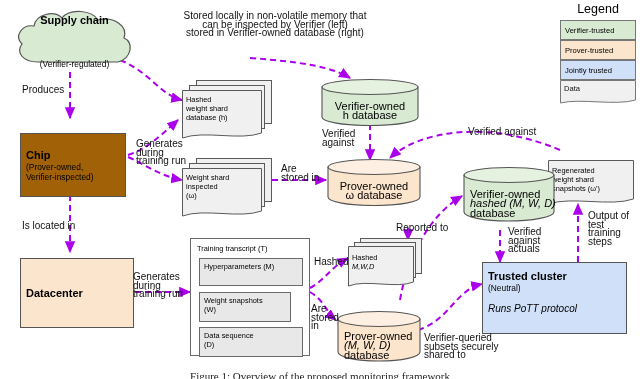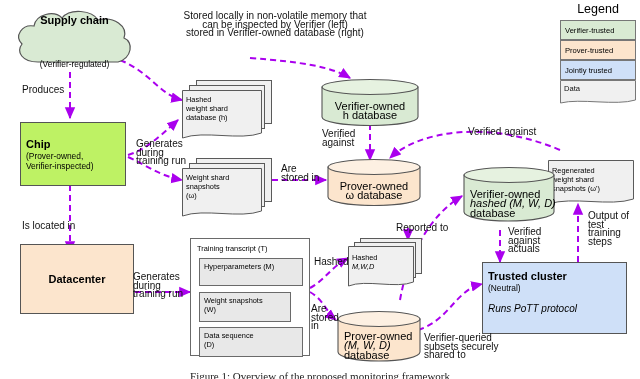--- a/index.html
+++ b/index.html
@@ -119,29 +119,29 @@
       <span>Jointly trusted</span>
     </div>
     <div style="position:absolute;left:2px;top:78px;width:76px;height:26px;">
       <svg width="76" height="26" viewBox="0 0 76 26">
         <path d="M0.5,0.5 L75.5,0.5 L75.5,20 C56,26 20,18 0.5,23 Z" fill="#f0f0f0" stroke="#777" stroke-width="1"></path>
       </svg>
       <span class="label" style="left:4px;top:5px;font-size:7.6px;">Data</span>
     </div>
   </div>
 
-  <div class="node" style="left:20px;top:122px;width:106px;height:64px;background:#bef264;border:1.2px solid #555;">
+  <div class="node" style="left:20px;top:133px;width:106px;height:64px;background:#a16207;border:1.2px solid #555;">
     <div class="boxtext">
       <div class="t-title">Chip</div>
       <div class="t-sub">(Prover-owned,</div>
       <div class="t-sub">Verifier-inspected)</div>
     </div>
   </div>
 
-  <div class="node" style="left:20px;top:244px;width:114px;height:70px;background:#fce5cd;border:1.2px solid #555;text-align:center;">
+  <div class="node" style="left:20px;top:258px;width:114px;height:70px;background:#fce5cd;border:1.2px solid #555;">
     <div class="boxtext">
       <div class="t-title">Datacenter</div>
     </div>
   </div>
 
   <div class="node" style="left:482px;top:262px;width:145px;height:72px;background:#cfe0f8;border:1.2px solid #555;">
     <div class="boxtext" style="justify-content:flex-start;padding-top:7px;">
       <div class="t-title">Trusted cluster</div>
       <div class="t-sub">(Neutral)</div>
       <div class="t-ital" style="margin-top:10px;">Runs PoTT protocol</div>
@@ -162,21 +162,21 @@
   </div>
 
   <div class="docstack" style="left:182px;top:158px;width:92px;height:56px;">
     <div class="doc-back" style="left:14px;top:0;width:76px;height:44px;"></div>
     <div class="doc-back" style="left:7px;top:5px;width:76px;height:44px;"></div>
     <svg width="80" height="52" viewBox="0 0 80 52" style="position:absolute;left:0;top:10px;">
       <path d="M0.5,0.5 L79.5,0.5 L79.5,43 C58,51 22,40 0.5,48 Z" fill="#f0f0f0" stroke="#5a5a5a" stroke-width="1"></path>
     </svg>
     <div class="doc-text" style="left:0;top:12px;width:80px;">
       <div>Weight shard</div>
-      <div>snapshots</div>
+      <div>inspected</div>
       <div>(ω)</div>
     </div>
   </div>
 
   <div class="docstack" style="left:348px;top:238px;width:78px;height:48px;">
     <div class="doc-back" style="left:12px;top:0;width:62px;height:36px;"></div>
     <div class="doc-back" style="left:6px;top:4px;width:62px;height:36px;"></div>
     <svg width="66" height="44" viewBox="0 0 66 44" style="position:absolute;left:0;top:8px;">
       <path d="M0.5,0.5 L65.5,0.5 L65.5,36 C48,43 18,33 0.5,40 Z" fill="#f0f0f0" stroke="#5a5a5a" stroke-width="1"></path>
     </svg>

